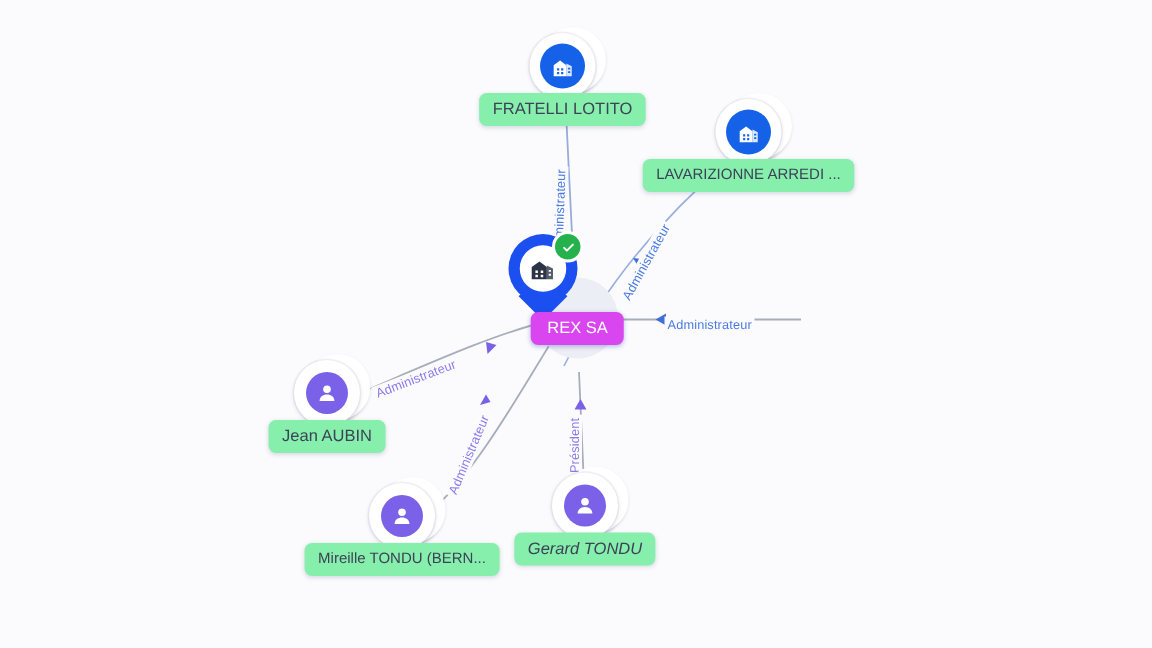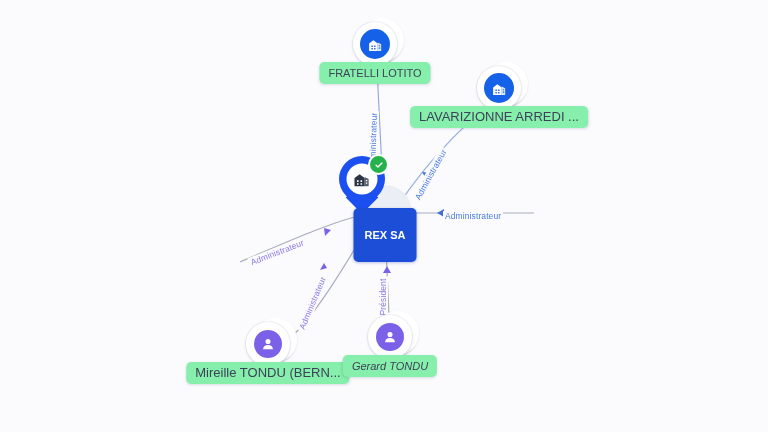--- a/index.html
+++ b/index.html
@@ -54,21 +54,21 @@
 
   
   .lbl{
     position:absolute;left:50%;transform:translateX(-50%);
     top:40px;white-space:nowrap;
     background:#86efac;color:#3c4257;
     font-size:11px;line-height:14px;
     padding:4px 9px;border-radius:5px;
     box-shadow:0 1px 3px rgba(40,50,90,.16);
   }
-  .lbl.wide{font-size:13px;}
+  .lbl.wide{font-size:10px;}
 
   
   .pin-wrap{position:absolute;transform:translate(-50%,-50%);}
   .pin-halo{
     position:absolute;left:50%;top:50%;transform:translate(-50%,-50%);
     width:54px;height:54px;border-radius:50%;background:#eceef5;
   }
   .pin{
     position:relative;width:46px;height:56px;
   }
@@ -85,23 +85,23 @@
     width:31px;height:31px;border-radius:50%;background:#ffffff;
     display:flex;align-items:center;justify-content:center;z-index:3;
   }
   .pin-badge{
     position:absolute;right:-4px;top:-2px;width:17px;height:17px;border-radius:50%;
     background:#25b14c;border:2px solid #ffffff;z-index:4;
     display:flex;align-items:center;justify-content:center;
   }
   .pin-lbl{
     position:absolute;left:50%;top:52px;transform:translateX(-50%);
-    white-space:nowrap;background:#1d4ed8;color:#ffffff;
-    font-size:11px;line-height:14px;font-weight:700;
-    padding:20px 11px;border-radius:5px;
+    white-space:nowrap;background:#d946ef;color:#ffffff;
+    font-size:11px;line-height:14px;font-weight:400;
+    padding:4px 11px;border-radius:5px;
     box-shadow:0 1px 3px rgba(30,60,160,.3);
   }
 
   
   .elabel{
     position:absolute;white-space:nowrap;font-size:8.5px;
     letter-spacing:.1px;transform-origin:0 50%;
     pointer-events:none;
   }
   .elabel.blue{color:#4a7ae0;}
@@ -175,20 +175,31 @@
           <path d="M15 21V9l5 2.6V21h-5z" fill="#fff" opacity=".85"></path>
           <path d="M6.2 13.5h2v2h-2zM10 13.5h2v2h-2zM6.2 17h2v2h-2zM10 17h2v2h-2z" fill="#1562e8"></path>
           <path d="M16.6 13h2v1.6h-2zM16.6 16.3h2v1.6h-2z" fill="#1562e8"></path>
         </svg>
       </div>
     </div>
     <div class="lbl wide">LAVARIZIONNE ARREDI ...</div>
   </div>
 
 
+  <div class="node" style="left:218px;top:262px;">
+    <div class="pe-disc">
+      <div class="pe-circle">
+        <svg width="16" height="16" viewBox="0 0 24 24" fill="#fff">
+          <circle cx="12" cy="8.2" r="3.8"></circle>
+          <path d="M4.6 20c0-4.1 3.3-6.4 7.4-6.4s7.4 2.3 7.4 6.4H4.6z"></path>
+        </svg>
+      </div>
+    </div>
+    <div class="lbl">Jean AUBIN</div>
+  </div>
 
   <div class="node" style="left:268px;top:344px;">
     <div class="pe-disc">
       <div class="pe-circle">
         <svg width="16" height="16" viewBox="0 0 24 24" fill="#fff">
           <circle cx="12" cy="8.2" r="3.8"></circle>
           <path d="M4.6 20c0-4.1 3.3-6.4 7.4-6.4s7.4 2.3 7.4 6.4H4.6z"></path>
         </svg>
       </div>
     </div>

